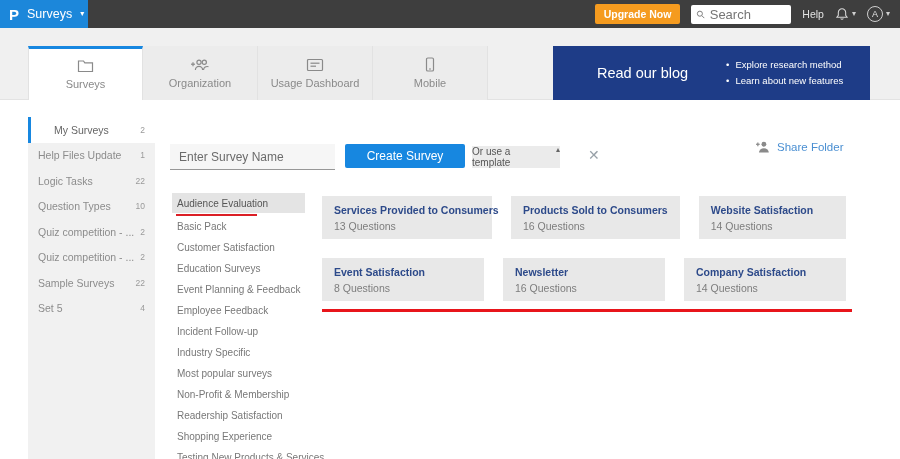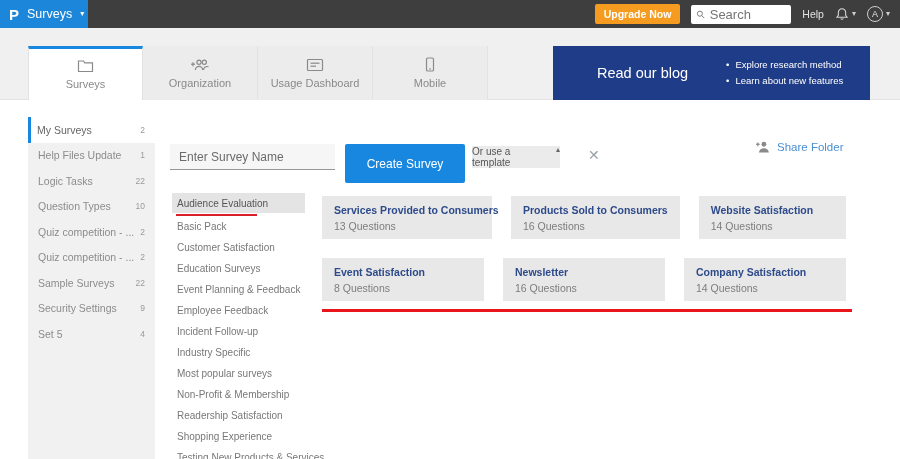--- a/index.html
+++ b/index.html
@@ -34,29 +34,29 @@
   .tab svg { stroke:#8a8a8a; fill:none; stroke-width:1.2; }
   .banner { position:absolute; top:46px; left:553px; width:317px; height:54px; background:#1e3c87; color:#fff; display:flex; align-items:center; cursor:pointer; }
   .banner-title { font-size:14.5px; margin-left:44px; white-space:nowrap; }
   .banner-bullets { margin-left:38px; font-size:9.5px; line-height:16px; }
   .banner-bullets .b-line { display:flex; gap:6px; align-items:center; white-space:nowrap; }
 
   
   .sidebar { position:absolute; top:117px; left:28px; width:127px; height:342px; background:#f1f1f1; }
   .side-item { height:25.5px; display:flex; align-items:center; padding:0 10px; font-size:10.5px; color:#8c8c8c; cursor:pointer; }
   .side-item .count { margin-left:auto; font-size:8.5px; color:#9a9a9a; }
-  .side-item.active { background:#fff; border-left:3px solid #1787e0; padding-left:6px; color:#666; }
+  .side-item.active { background:#fff; border-left:3px solid #1787e0; padding-left:23px; color:#666; }
 
   
   .share-folder { position:absolute; top:140px; left:755px; display:flex; align-items:center; gap:7px; font-size:11.5px; color:#4a8fd2; cursor:pointer; }
   .survey-input { position:absolute; top:144px; left:170px; width:165px; height:26px; background:#f6f6f6;
                   border:none; border-bottom:1px solid #979797; font-size:12px; color:#555; padding:0 9px; outline:none;
                   font-family:"Liberation Sans", sans-serif; }
   .survey-input::placeholder { color:#6b6b6b; opacity:1; }
-  .create-btn { position:absolute; top:144px; left:345px; width:120px; height:39px; background:#1787e0; color:#fff;
+  .create-btn { position:absolute; top:144px; left:345px; width:120px; height:24px; background:#1787e0; color:#fff;
                 font-size:12px; border:none; border-radius:2px; cursor:pointer; font-family:"Liberation Sans", sans-serif; }
   .template-dd { position:absolute; top:146px; left:472px; width:88px; height:22px; background:#ebebeb; color:#555;
                  font-size:10px; display:flex; align-items:flex-start; justify-content:center; gap:15px; cursor:pointer; }
   .template-dd .caret { color:#666; }
   .close-x { position:absolute; top:148px; left:588px; font-size:14px; color:#98a1a8; cursor:pointer; line-height:1; }
 
   
   .categories { position:absolute; top:193px; left:172px; width:133px; }
   .cat-item { height:21px; display:flex; align-items:center; font-size:10px; color:#787878; padding-left:5px; cursor:pointer; white-space:nowrap; }
   .cat-item.active { background:#e4e4e4; color:#555; height:20px; }
@@ -177,24 +177,20 @@
       <span>Quiz competition - ...</span>
       <span class="count">2</span>
     </div>
     <div class="side-item">
       <span>Quiz competition - ...</span>
       <span class="count">2</span>
     </div>
     <div class="side-item">
       <span>Sample Surveys</span>
       <span class="count">22</span>
-    </div>
-    <div class="side-item">
-      <span>Security Settings</span>
-      <span class="count">9</span>
     </div>
     <div class="side-item">
       <span>Set 5</span>
       <span class="count">4</span>
     </div>
   </div>
 
   <div class="share-folder">
     <svg width="15" height="13" viewBox="0 0 16 14">
       <circle cx="9.5" cy="4.6" r="2.6" fill="#8a8a8a"></circle>

